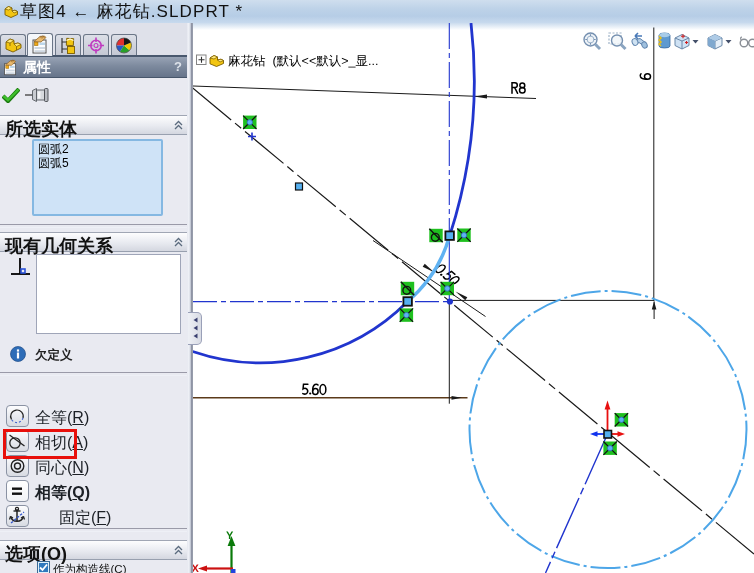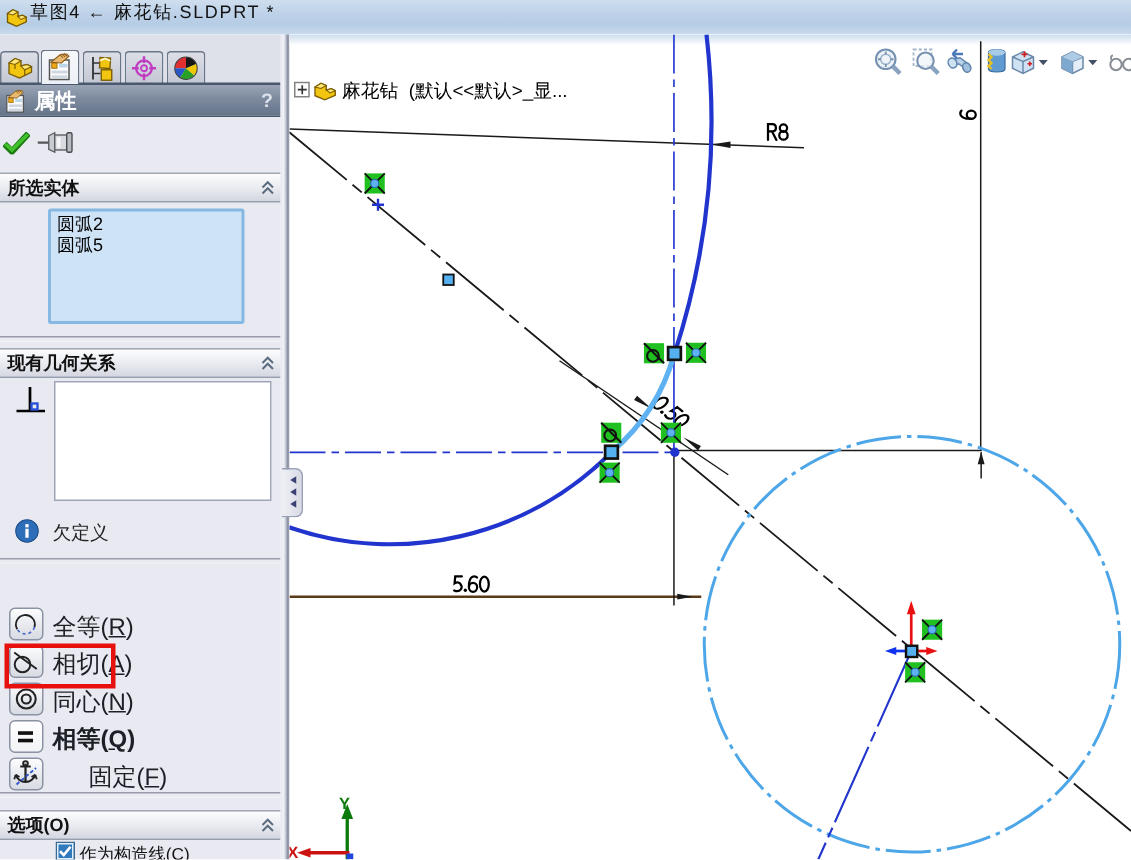--- a/index.html
+++ b/index.html
@@ -1,23 +1,23 @@
 <!DOCTYPE html>
 <html><head>
 <meta charset="utf-8">
 <style>
 html,body{margin:0;padding:0;}
 body{width:754px;height:573px;position:relative;overflow:hidden;font-family:"Liberation Sans",sans-serif;background:#fff;}
 #titlebar{position:absolute;left:0;top:0;width:754px;height:23px;background:linear-gradient(180deg,#cfdeee 0%,#bdd2e8 40%,#b6cde6 70%,#c8daee 100%);}
-#titletext{position:absolute;left:20px;top:0;font-size:12px;letter-spacing:1.1px;color:#111;}
+#titletext{position:absolute;left:20px;top:0;font-size:17px;letter-spacing:1.1px;color:#111;}
 #panel{position:absolute;left:0;top:23px;width:187px;height:550px;background:#e9eaf1;}
 #framestrip{position:absolute;left:187px;top:23px;width:6px;height:550px;background:linear-gradient(90deg,#e6e8f0 0px,#f0f2f7 2px,#c5cad6 3.5px,#8f94a5 4.5px,#9aa0ae 6px);}
 #canvas{position:absolute;left:193px;top:23px;width:561px;height:550px;background:#fff;}
 .sechdr{position:absolute;left:0;width:187px;height:20px;background:linear-gradient(180deg,#fdfdfe,#e8eaf0 55%,#d4d7e0);border-top:1px solid #a0a6b4;border-bottom:1px solid #98a0af;box-sizing:border-box;}
-.sechdr .t{position:absolute;left:5px;top:1px;font-size:12px;font-weight:bold;color:#111;}
+.sechdr .t{position:absolute;left:5px;top:1px;font-size:18px;font-weight:bold;color:#111;}
 .chev{position:absolute;right:4px;top:4px;width:9px;height:11px;}
 .groove{position:absolute;left:0;width:187px;height:2px;border-top:1px solid #9a9aa8;border-bottom:1px solid #eef0f6;}
 .tab{position:absolute;top:0;width:26px;height:22px;background:linear-gradient(180deg,#dcdfe7,#c3c7d3);border:1px solid #6b7687;border-bottom:none;border-radius:3px 3px 0 0;box-sizing:border-box;}
 .tab svg{position:absolute;left:2px;top:1px;}
 .tab.active{background:linear-gradient(180deg,#f6f8fb,#eceff5);height:23px;top:-1px;z-index:2;}
 .relbtn{position:absolute;left:6px;width:23px;height:22px;background:linear-gradient(180deg,#fdfdfe,#e9ebf0 50%,#d8dbe2);border:1px solid #8a92a3;border-radius:4px;box-sizing:border-box;}
 .rellab{position:absolute;left:35px;font-size:16px;color:#1c2026;}
 </style>
 </head>
 <body>
@@ -138,21 +138,21 @@
   </svg>
 
   <div style="position:absolute;left:36px;top:231px;width:145px;height:80px;background:#fff;border:1px solid #9fa5b8;box-sizing:border-box;"></div>
 
   <svg width="16" height="16" style="position:absolute;left:10px;top:323px;">
     <circle cx="8" cy="8" r="7.5" fill="#2e6db8"></circle>
     <circle cx="8" cy="8" r="7.5" fill="none" stroke="#1c4a86" stroke-width="0.7"></circle>
     <rect x="6.9" y="6.5" width="2.2" height="6" fill="#fff"></rect>
     <rect x="6.9" y="3.4" width="2.2" height="2.2" fill="#fff"></rect>
   </svg>
-  <div style="position:absolute;left:35px;top:324px;font-size:12.5px;color:#222;">欠定义</div>
+  <div style="position:absolute;left:35px;top:324px;font-size:12.5px;color:#222;font-weight:bold;">欠定义</div>
 
   <div class="groove" style="top:349px;"></div>
 
   <div id="relbuttons">
     <div class="relbtn" style="top:382px;"><svg width="21" height="20" viewBox="0 0 21 20">
       <path d="M4.5 13.5 A6.3 6.3 0 1 1 16 12" fill="none" stroke="#222" stroke-width="1.2"></path>
       <path d="M16 12 A6.3 6.3 0 0 1 4.5 13.5" fill="none" stroke="#4466cc" stroke-width="1.1" stroke-dasharray="2 2"></path>
     </svg></div>
     <div class="rellab" style="top:385px;">全等(<u>R</u>)</div>
     <div class="relbtn" style="top:407px;"><svg width="21" height="20" viewBox="0 0 21 20">

